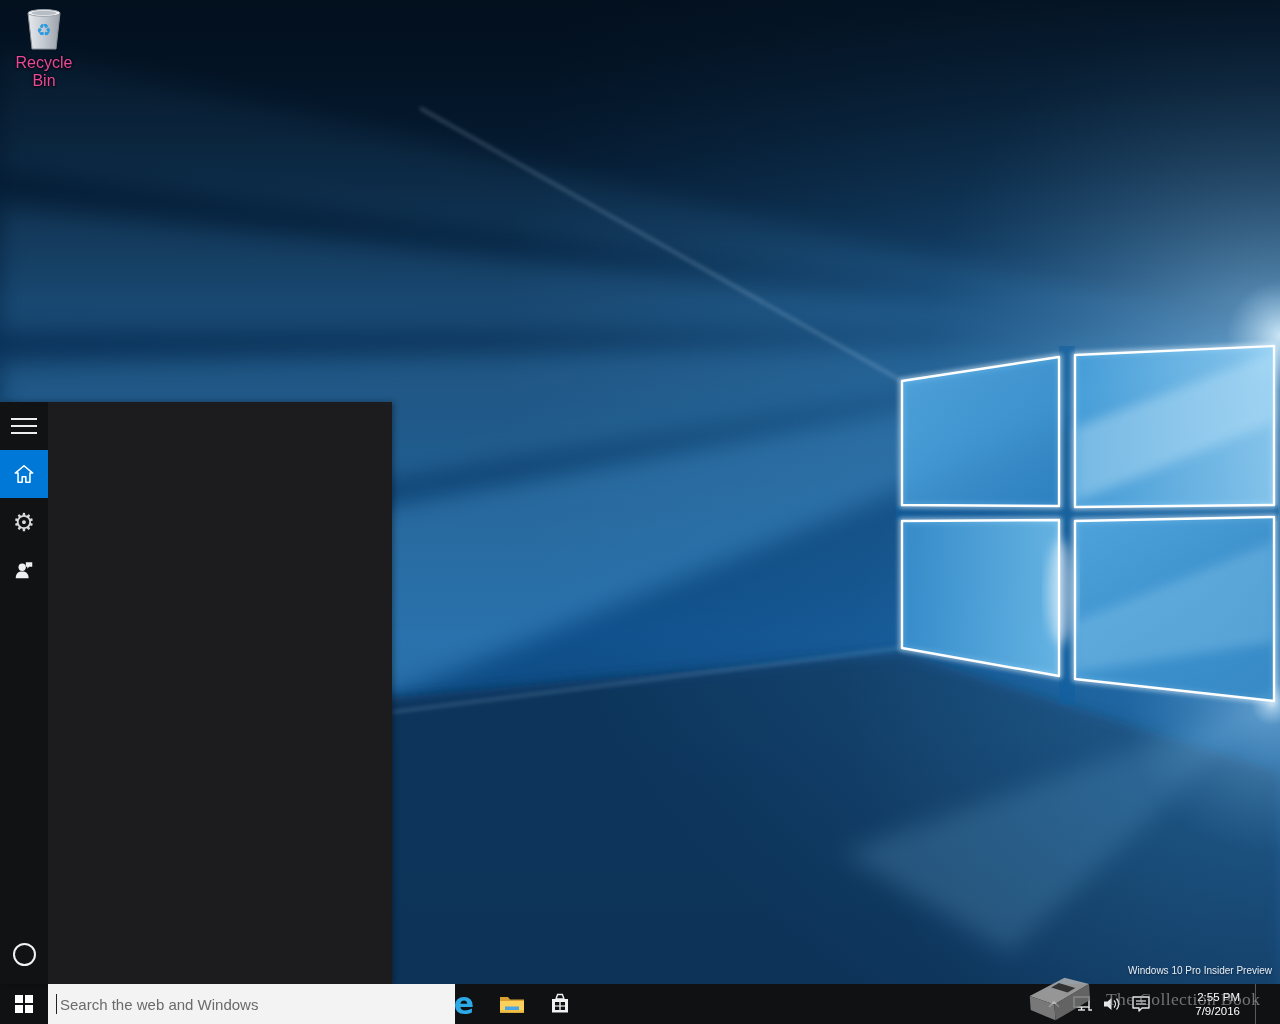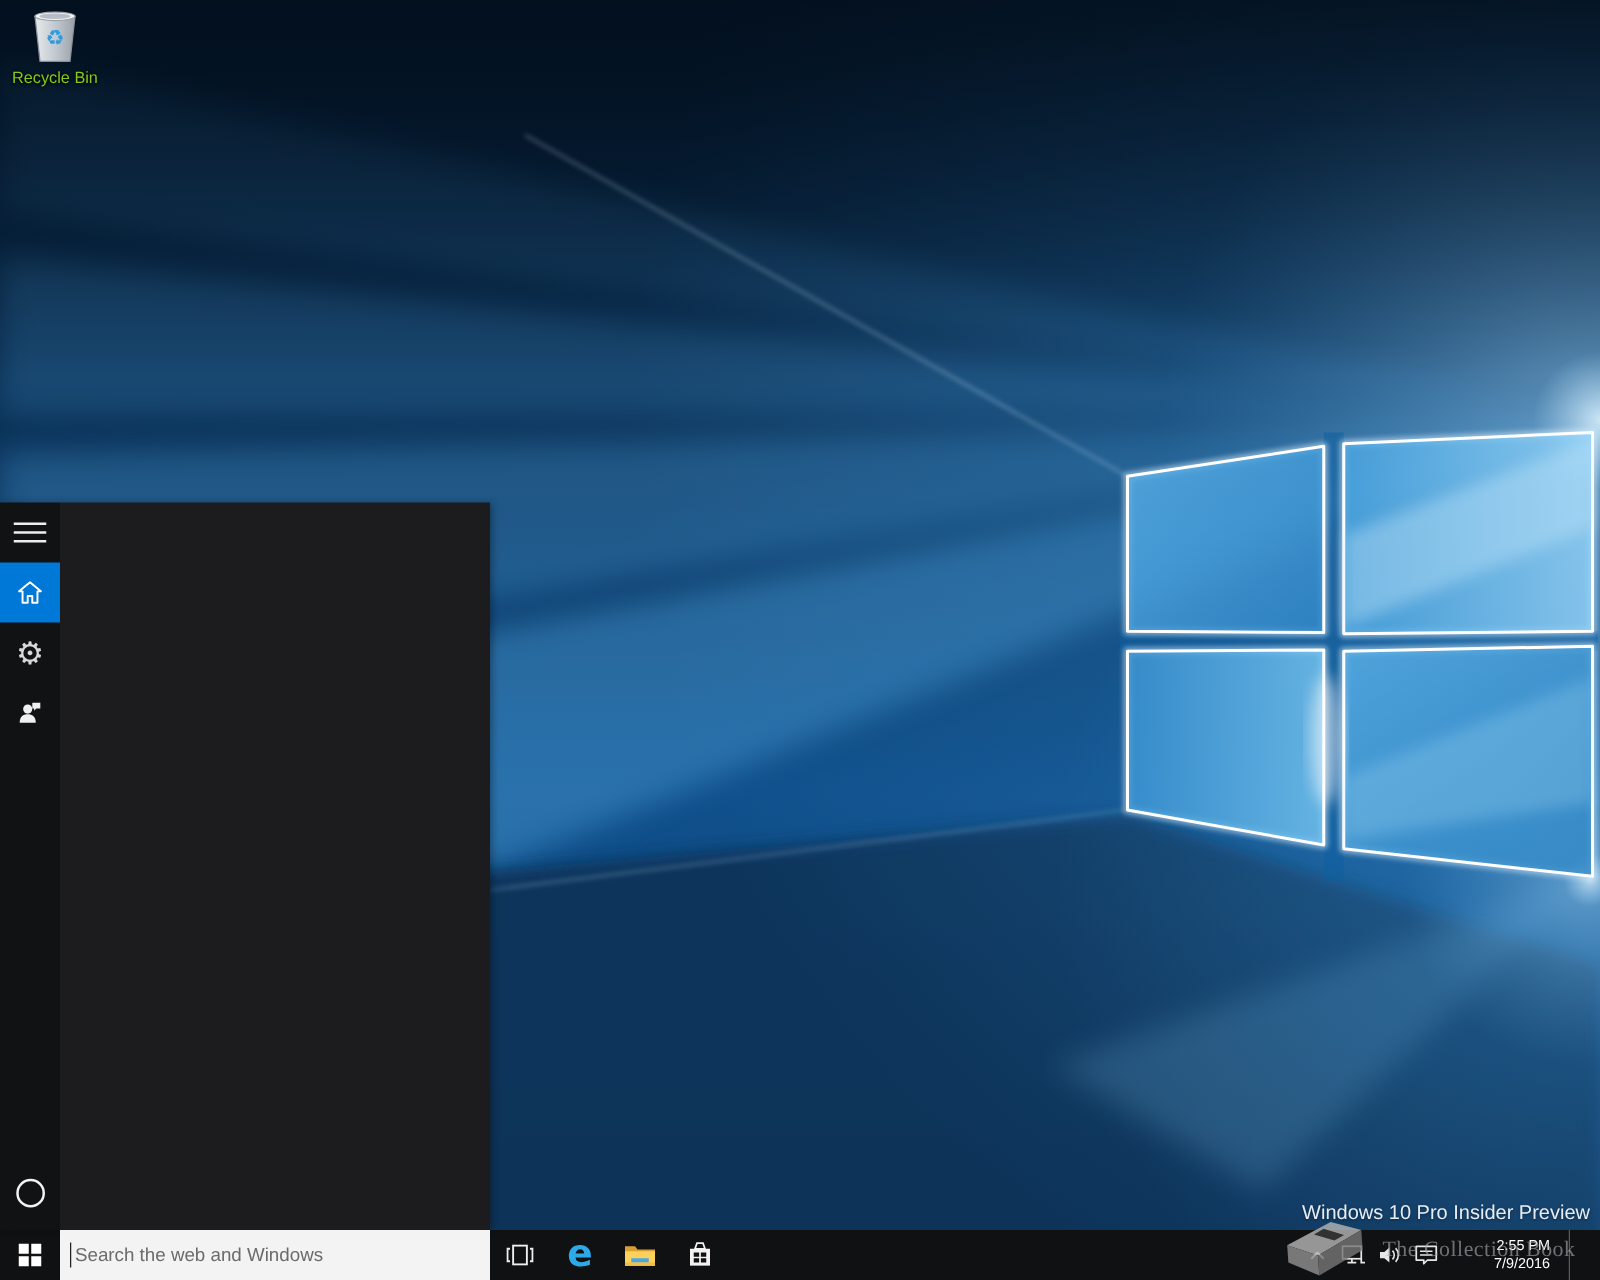--- a/index.html
+++ b/index.html
@@ -6,45 +6,45 @@
   body{
     width:1280px;height:1024px;position:relative;overflow:hidden;
     font-family:"Liberation Sans",sans-serif;background:#000;
     -webkit-font-smoothing:antialiased;
   }
   
   .wallpaper{position:absolute;inset:0;z-index:0;}
   
   .desktop-icon{position:absolute;left:6px;top:6px;width:76px;text-align:center;z-index:2;}
   .desktop-icon .label{
-    margin-top:2px;font-size:13px;color:#84cc16;
+    margin-top:2px;font-size:16px;color:#ec4899;
     text-shadow:0 1px 2px rgba(0,0,0,.9),0 0 3px rgba(0,0,0,.7);
   }
   
   .build-watermark{
     position:absolute;right:8px;bottom:44px;text-align:right;z-index:2;
-    color:rgba(244,248,252,.95);font-size:16px;line-height:19px;
+    color:rgba(244,248,252,.95);font-size:10px;line-height:19px;
     text-shadow:0 1px 2px rgba(0,20,40,.55);
   }
   
   .search-panel{position:absolute;left:0;top:402px;width:392px;height:582px;z-index:5;display:flex;
     box-shadow:2px 0 6px rgba(0,0,0,.35);}
   .panel-rail{width:48px;background:#111214;display:flex;flex-direction:column;align-items:stretch;}
   .rail-item{height:48px;display:flex;align-items:center;justify-content:center;color:#e8e8e8;cursor:pointer;}
   .rail-item.selected{background:#0078d7;}
   .rail-spacer{flex:1;}
   .rail-burger{width:26px;height:16px;display:flex;flex-direction:column;justify-content:space-between;}
   .rail-burger span{display:block;height:2px;background:#eee;}
   .gear-glyph{font-family:"DejaVu Sans",sans-serif;font-size:25px;color:#d9d9d9;line-height:1;}
   .cortana-ring{width:19px;height:19px;border:2.5px solid #f2f2f2;border-radius:50%;}
   .panel-body{flex:1;background:#1c1c1e;padding:24px 14px 0 12px;box-sizing:border-box;}
   .panel-msg{color:#fff;font-size:22px;line-height:32px;font-weight:400;letter-spacing:.2px;margin:0 0 32px 0;}
   
   .search-box{
-    position:absolute;left:48px;top:984px;width:344px;height:40px;z-index:6;
+    position:absolute;left:48px;top:984px;width:407px;height:40px;z-index:6;
     background:#f3f3f3;display:flex;align-items:center;box-sizing:border-box;padding-left:8px;
   }
   .search-box .caret{width:1px;height:20px;background:#222;margin-right:1px;}
   .search-box input{
     flex:1;border:none;outline:none;background:transparent;height:100%;
     font-family:"Liberation Sans",sans-serif;font-size:15px;color:#222;
   }
   .search-box input::placeholder{color:#6b6b6b;opacity:1;}
   
   .taskbar{

